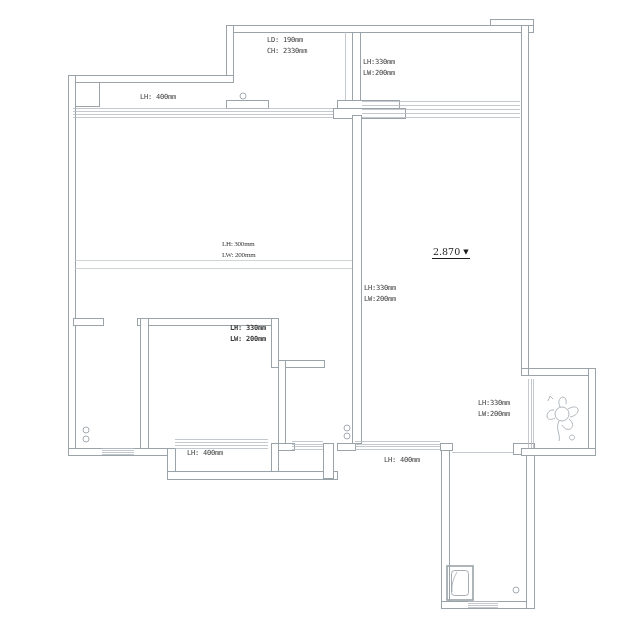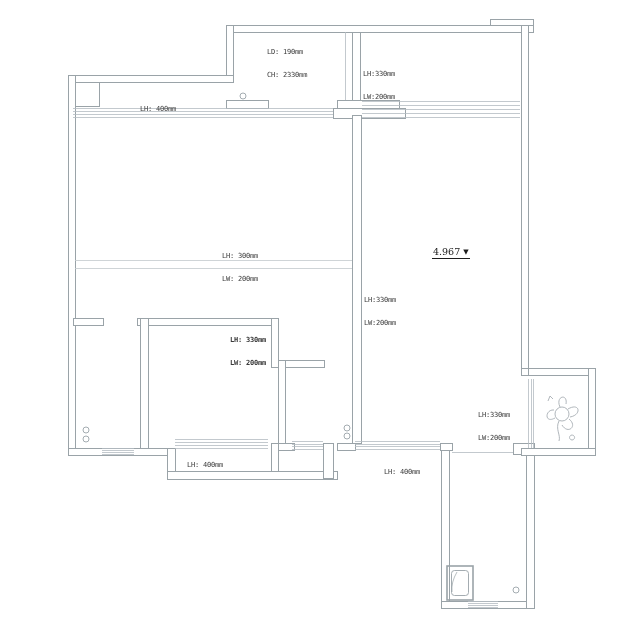--- a/index.html
+++ b/index.html
@@ -1,30 +1,30 @@
 <!DOCTYPE html>
 <html><head>
 <meta charset="utf-8">
 <style>
   html,body{margin:0;padding:0;background:#fff;}
   .canvas{position:relative;width:637px;height:637px;background:#ffffff;overflow:hidden;
           font-family:"DejaVu Sans Mono",monospace;}
   .plan-svg{position:absolute;left:0;top:0;}
   .dim{position:absolute;font-size:7px;line-height:11px;color:#3a3a3a;
        letter-spacing:-0.2px;white-space:nowrap;}
-  .dim div{white-space:nowrap;margin-top:12px;}
+  .dim div{white-space:nowrap;}
   .elev{position:absolute;left:432px;top:246px;font-family:"DejaVu Serif",serif;
         font-size:9.5px;color:#1c1c1c;border-bottom:1px solid #1c1c1c;
         padding:0 1px 1px 1px;display:flex;align-items:flex-end;}
   .elev .tri{font-size:7px;margin-left:3px;transform:translateY(-1px);}
   
   .l-top-room{left:267px;top:35px;}
   .l-top-right{left:363px;top:57px;}
   .l-topleft-win{left:140px;top:92px;}
-  .l-living-beam{left:222px;top:239px;}
+  .l-living-beam{left:222px;top:239px;font-family:Liberation Serif, serif;}
   .l-div-beam{left:364px;top:283px;}
   .l-hall-beam{left:230px;top:323px;font-weight:bold;}
   .l-bottom-bay{left:187px;top:448px;}
   .l-bottom-right{left:384px;top:455px;}
   .l-alcove{left:478px;top:398px;}
 </style>
 </head>
 <body>
 
 <div class="canvas">
@@ -183,21 +183,21 @@
   <div class="dim l-topleft-win">
     <div>LH: 400mm</div>
   </div>
 
   <div class="dim l-living-beam">
     <div>LH: 300mm</div>
     <div>LW: 200mm</div>
   </div>
 
   <div class="elev">
-    <span>4.967</span>
+    <span>2.870</span>
     <span class="tri">▼</span>
   </div>
 
   <div class="dim l-div-beam">
     <div>LH:330mm</div>
     <div>LW:200mm</div>
   </div>
 
   <div class="dim l-hall-beam">
     <div>LH: 330mm</div>

